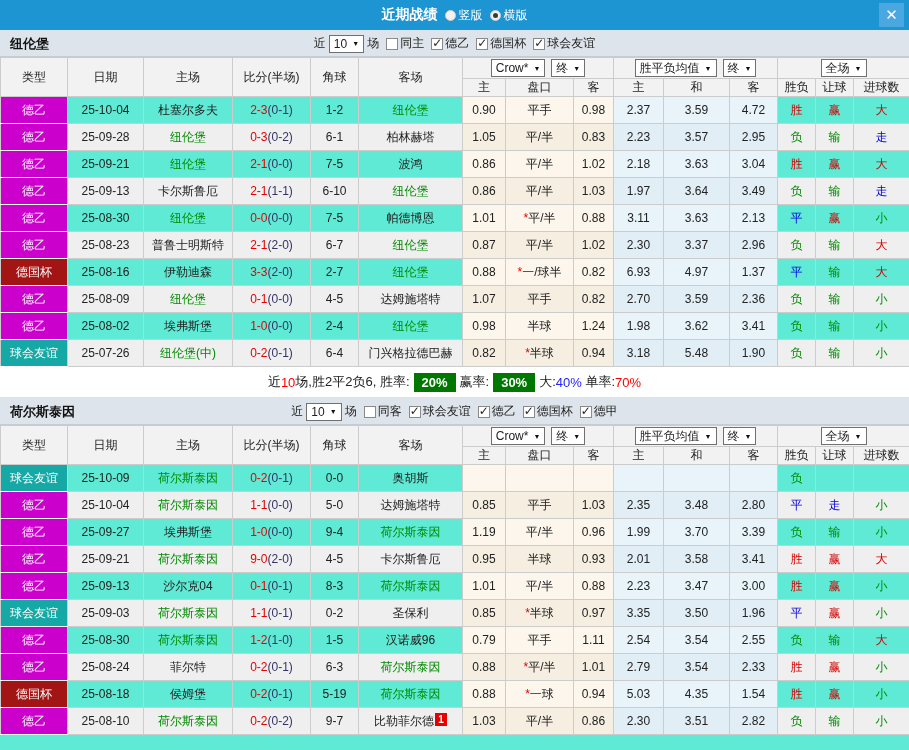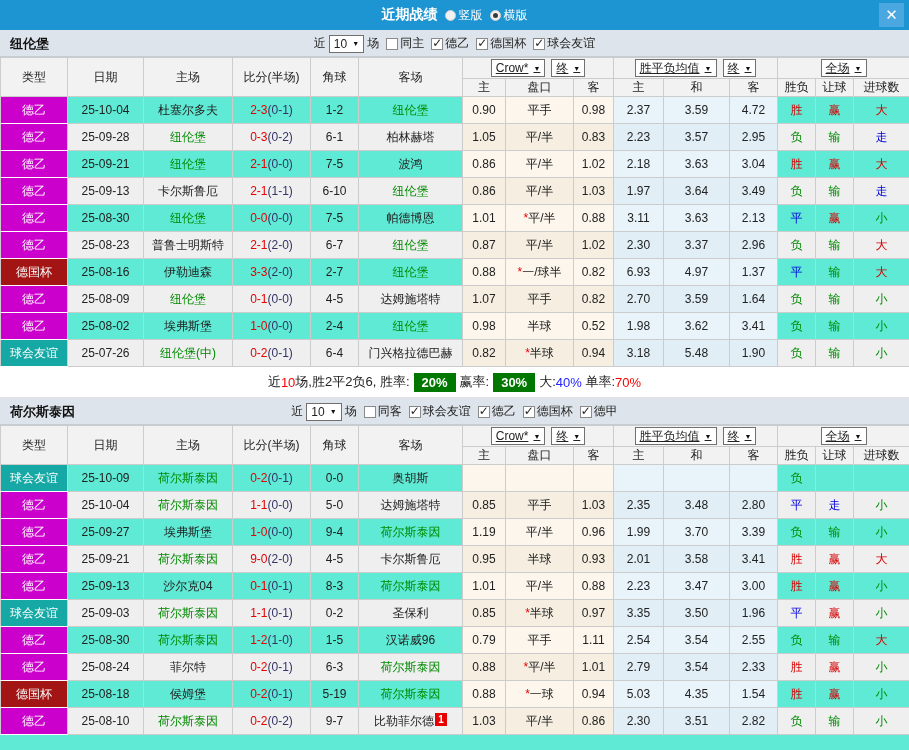--- a/index.html
+++ b/index.html
@@ -24,21 +24,21 @@
   .cb-item { display:inline-flex; align-items:center; gap:2px; margin-left:4px; cursor:pointer; }
   .checkbox { width:12px; height:12px; border:1px solid #8a8a8a; background:#fff; display:inline-block; position:relative; }
   .checkbox.checked::after { content:'✓'; position:absolute; left:0; top:-3px; font-size:12px; font-weight:bold; color:#222; }
 
   
   table { border-collapse:collapse; table-layout:fixed; width:909px; font-size:12px; color:#222; }
   th, td { border:1px solid #ccc; text-align:center; padding:0; overflow:hidden; white-space:nowrap; }
   thead th { background:#f2f2f2; font-weight:normal; font-size:12px; }
   .hrow1 th { height:21px; }
   .hrow2 th { height:17px; }
-  .sel-row { display:flex; align-items:center; justify-content:center; gap:6px;text-decoration:underline; }
+  .sel-row { display:flex; align-items:center; justify-content:center; gap:6px; }
   tbody td { height:27px; }
   td.c-odd { background:#fcf6ec; }
   td.c-avg { background:#e9f4fa; }
   tr.even td { background:#efefef; }
   tr.even td.c-odd { background:#f5eee1; }
   tr.even td.c-avg { background:#e2eef5; }
   td.c-type { color:#fff; border-bottom-color:#fff; font-size:12px; }
   .focus-team { color:#008a00; }
   .ft { color:#e60000; }
   .ht { color:#333366; }
@@ -296,35 +296,35 @@
           <td>25-08-09</td>
           <td><span class="focus-team">纽伦堡</span></td>
           <td><span class="ft">0-1</span><span class="ht">(0-0)</span></td>
           <td>4-5</td>
           <td><span>达姆施塔特</span></td>
           <td class="c-odd">1.07</td>
           <td class="c-odd">平手</td>
           <td class="c-odd">0.82</td>
           <td class="c-avg">2.70</td>
           <td class="c-avg">3.59</td>
-          <td class="c-avg">1.64</td>
+          <td class="c-avg">2.36</td>
           <td class="c-res"><span class="green">负</span></td>
           <td class="c-res"><span class="green">输</span></td>
           <td class="c-res"><span class="green">小</span></td>
         </tr>
         <tr>
           <td class="c-type" style="background: rgb(204, 0, 204);">德乙</td>
           <td>25-08-02</td>
           <td><span>埃弗斯堡</span></td>
           <td><span class="ft">1-0</span><span class="ht">(0-0)</span></td>
           <td>2-4</td>
           <td><span class="focus-team">纽伦堡</span></td>
           <td class="c-odd">0.98</td>
           <td class="c-odd">半球</td>
-          <td class="c-odd">0.52</td>
+          <td class="c-odd">1.24</td>
           <td class="c-avg">1.98</td>
           <td class="c-avg">3.62</td>
           <td class="c-avg">3.41</td>
           <td class="c-res"><span class="green">负</span></td>
           <td class="c-res"><span class="green">输</span></td>
           <td class="c-res"><span class="green">小</span></td>
         </tr>
         <tr class="even">
           <td class="c-type" style="background: rgb(22, 168, 164);">球会友谊</td>
           <td>25-07-26</td>

